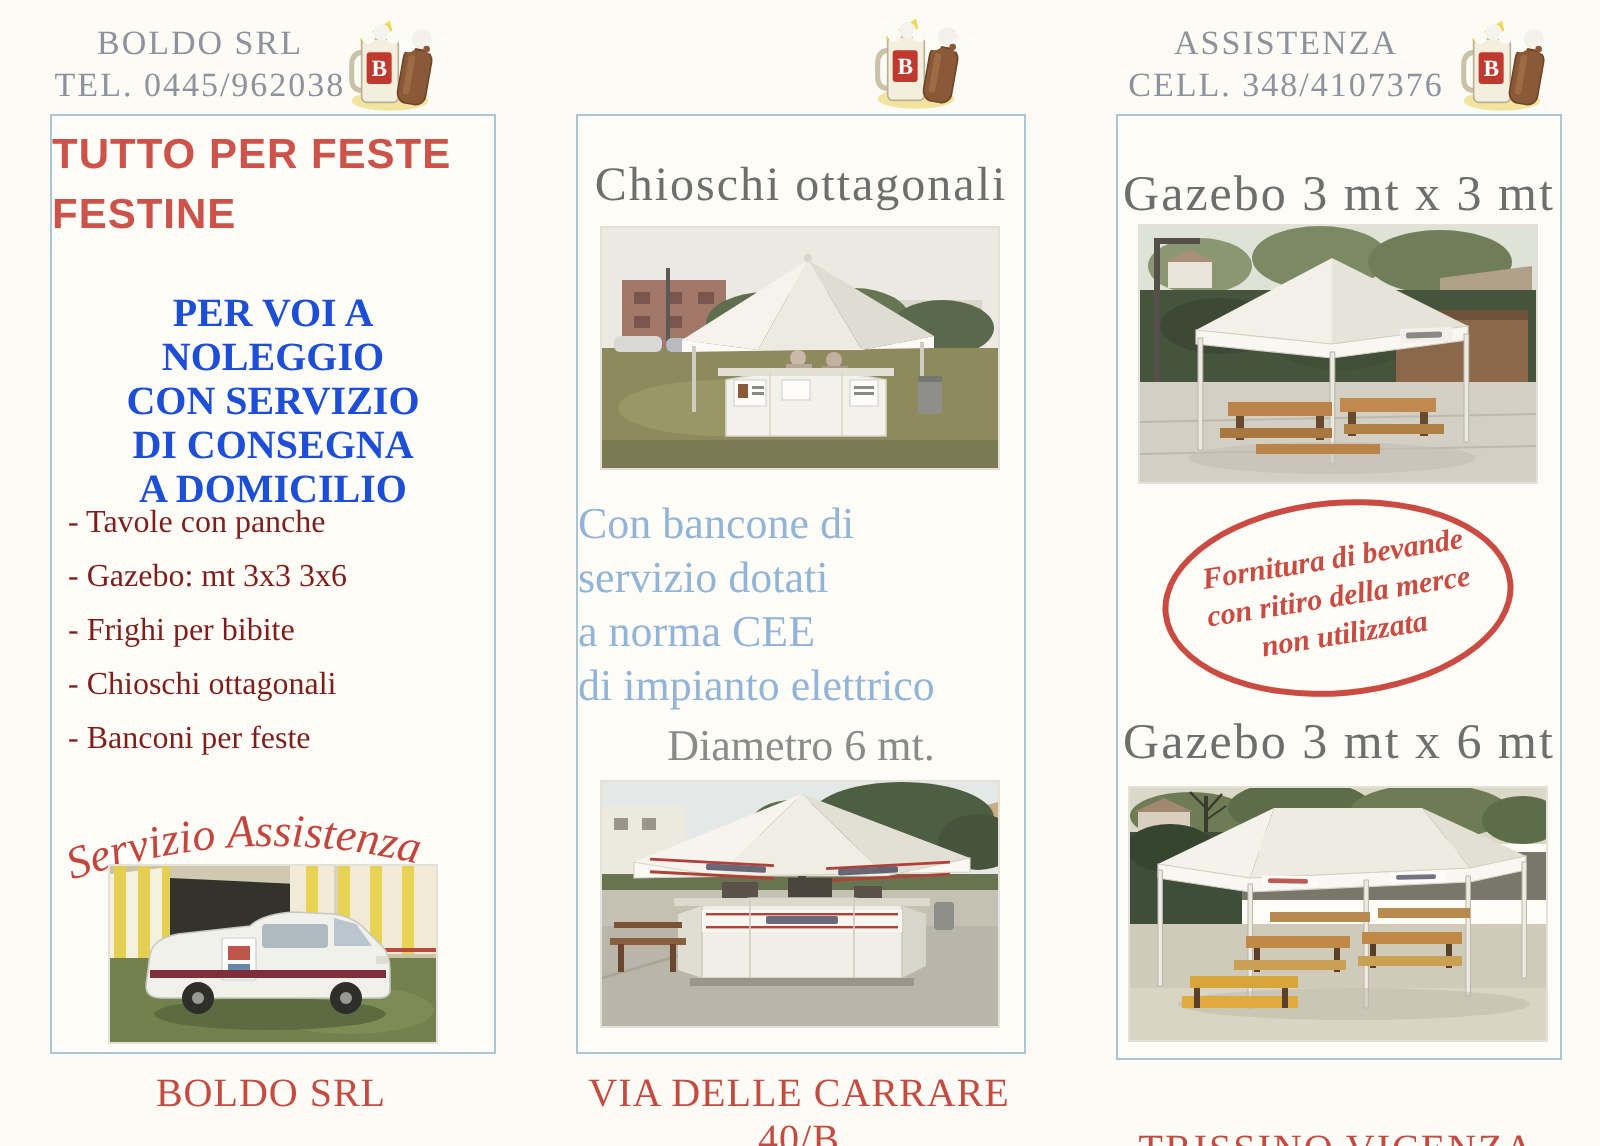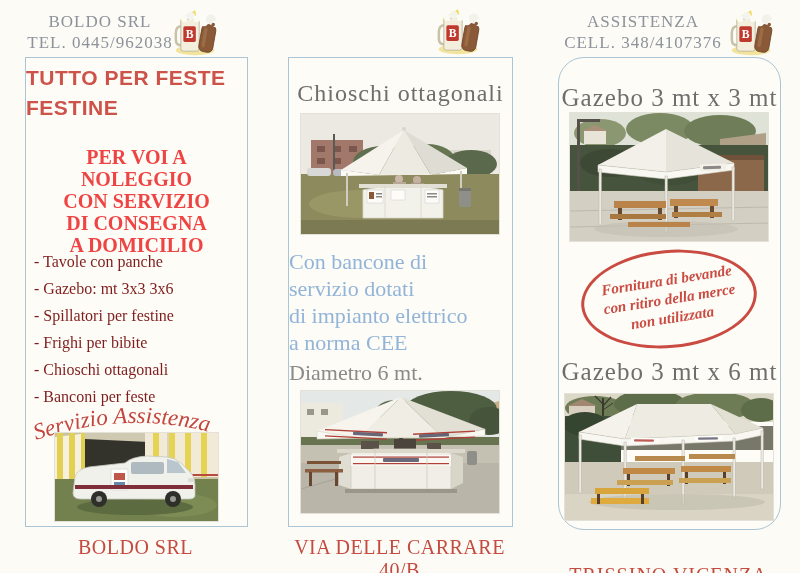--- a/index.html
+++ b/index.html
@@ -7,42 +7,42 @@
   .page{position:relative;width:800px;height:573px;background:#fcfbf5;}
 
   
   .hdr-text{position:absolute;text-align:center;color:#8d929c;font-size:17px;line-height:21px;letter-spacing:1px;}
   .logo{position:absolute;width:50px;height:52px;}
 
   
   .panel{position:absolute;border:1px solid #a9c5d6;background:#fdfcf7;}
   #panel-left{left:25px;top:57px;width:221px;height:468px;}
   #panel-center{left:288px;top:57px;width:223px;height:468px;}
-  #panel-right{left:558px;top:57px;width:221px;height:471px;border-radius:26px;}
+  #panel-right{left:558px;top:57px;width:221px;height:471px;}
 
   .headline{position:absolute;left:0;top:5px;width:100%;text-align:left;
     font-family:"Liberation Sans",sans-serif;font-weight:800;font-size:21px;line-height:30px;
     color:#cd5249;letter-spacing:.5px;}
   .subhead{position:absolute;left:0;top:88px;width:100%;text-align:center;
-    font-weight:bold;font-size:20px;line-height:22px;color:#ef4444;}
+    font-weight:bold;font-size:20px;line-height:22px;color:#1d4ed8;}
   .rental-list{position:absolute;left:8px;top:190px;width:210px;
     font-size:16px;line-height:27px;color:#7f1d1d;}
   .arc-wrap{position:absolute;left:4px;top:342px;width:213px;height:44px;}
 
   .photo{position:absolute;box-shadow:0 0 0 1px #e4e2d8;}
 
   .panel-footer{position:absolute;text-align:center;color:#c54b41;font-size:20px;letter-spacing:.5px;}
   #footer-left{left:25px;top:536px;width:221px;}
   #footer-center{left:284px;top:536px;width:231px;}
   #footer-right{left:558px;top:564px;width:221px;letter-spacing:1px;}
 
   .gray-title{position:absolute;width:100%;text-align:center;color:#6e6e6c;font-size:24px;letter-spacing:1px;}
   .blue-body{position:absolute;left:0;top:190px;width:100%;text-align:left;
     color:#92b4d8;font-size:22px;line-height:27px;}
-  .note{position:absolute;left:0;top:302px;width:100%;color:#8a8a88;font-size:22px;}
+  .note{position:absolute;left:0;top:302px;width:100%;text-align:center;color:#8a8a88;font-size:22px;}
 
   .badge{position:absolute;left:22px;top:192px;width:170px;height:92px;
     border:3px solid #c94b42;border-radius:50%;transform:rotate(-5deg);
     display:flex;align-items:center;justify-content:center;}
   .badge-text{transform:rotate(-4deg);text-align:center;color:#c94b42;
     font-weight:bold;font-style:italic;font-size:15px;line-height:19px;}
 </style>
 </head>
 <body>
 
@@ -100,21 +100,20 @@
     <div class="subhead">
       <div>PER VOI A</div>
       <div>NOLEGGIO</div>
       <div>CON SERVIZIO</div>
       <div>DI CONSEGNA</div>
       <div>A DOMICILIO</div>
     </div>
     <div class="rental-list">
       <div>- Tavole con panche</div>
       <div>- Gazebo: mt 3x3 3x6</div>
-      <div>- Spillatori per festine</div>
       <div>- Frighi per bibite</div>
       <div>- Chioschi ottagonali</div>
       <div>- Banconi per feste</div>
     </div>
     <div class="arc-wrap">
       <svg viewBox="0 0 213 44" width="213" height="44">
         <defs>
             <path id="arc-path" d="M 6,40 Q 106,6 207,40"></path>
           </defs>
         <text font-size="23" font-style="italic" fill="#c4453e" font-family="Liberation Serif,serif">
@@ -202,22 +201,22 @@
       <rect x="124" y="76" width="14" height="13" fill="#fdfcf8" stroke="#cccccc" stroke-width="0.5"></rect>
       <rect x="126" y="79" width="10" height="1.5" fill="#888888"></rect>
         <rect x="126" y="82" width="10" height="1.5" fill="#888888"></rect>
       <rect x="158" y="74" width="12" height="19" rx="2" fill="#8f8f89"></rect>
       <rect x="158" y="74" width="12" height="3" fill="#77776f"></rect>
     </svg>
 
     <div class="blue-body">
       <div>Con bancone di</div>
       <div>servizio dotati</div>
+      <div>a norma CEE</div>
       <div>di impianto elettrico</div>
-      <div>a norma CEE</div>
     </div>
     <div class="note">Diametro 6 mt.</div>
 
     <svg class="photo" style="left:12px;top:333px;" width="198" height="122" viewBox="0 0 198 122">
       <rect x="0" y="0" width="198" height="56" fill="#e4e8e6"></rect>
       <rect x="0" y="12" width="42" height="34" fill="#eceadf"></rect>
       <rect x="6" y="18" width="7" height="6" fill="#9a968a"></rect>
         <rect x="20" y="18" width="7" height="6" fill="#9a968a"></rect>
       <polygon points="118,32 198,10 198,40 130,46" fill="#c8ae86"></polygon>
       <ellipse cx="150" cy="18" rx="46" ry="18" fill="#4e5e41"></ellipse>

